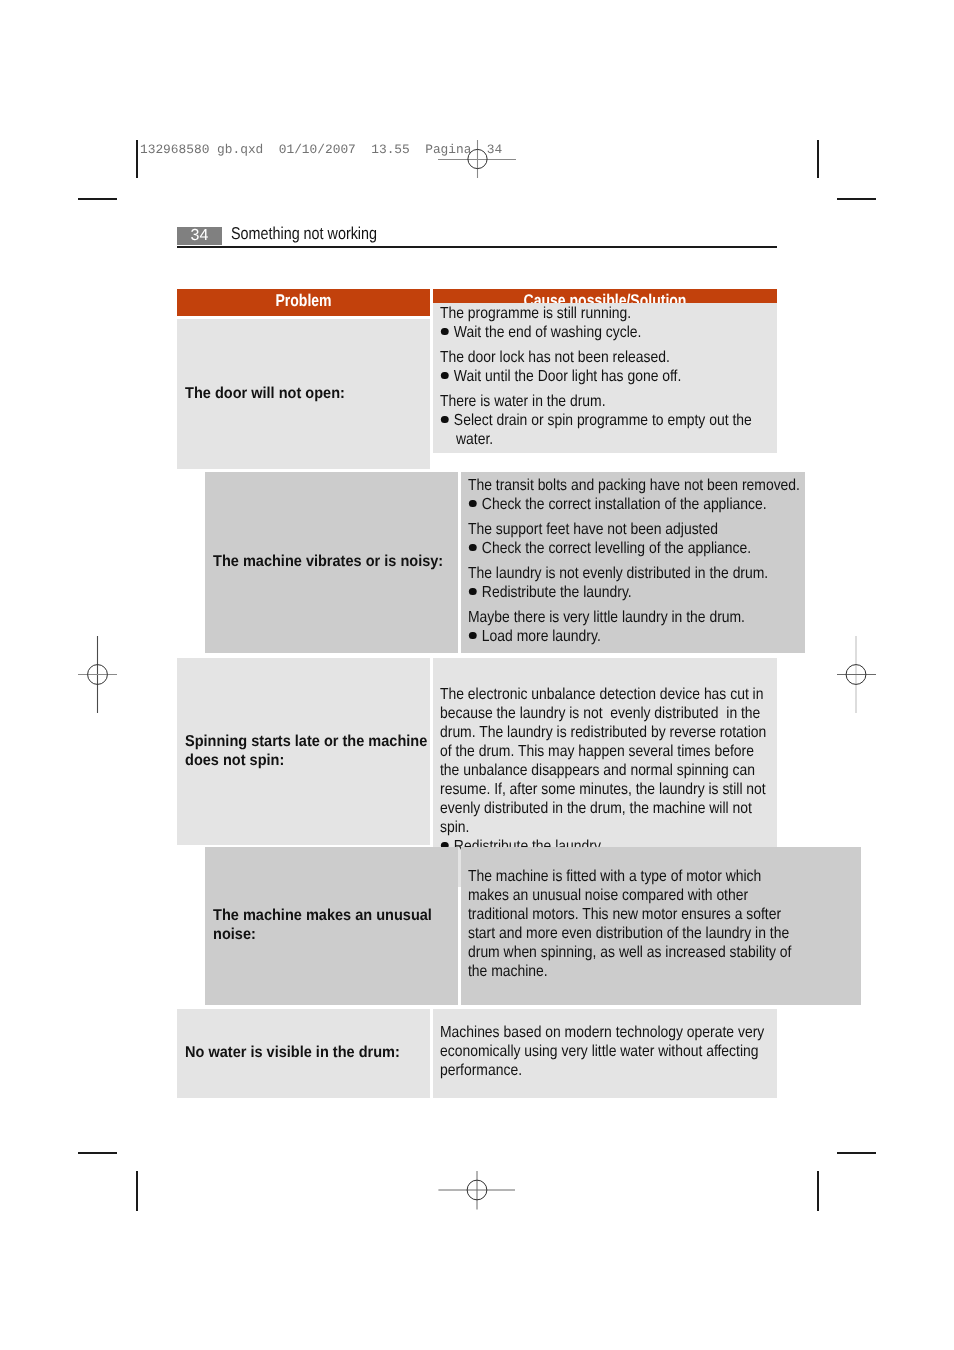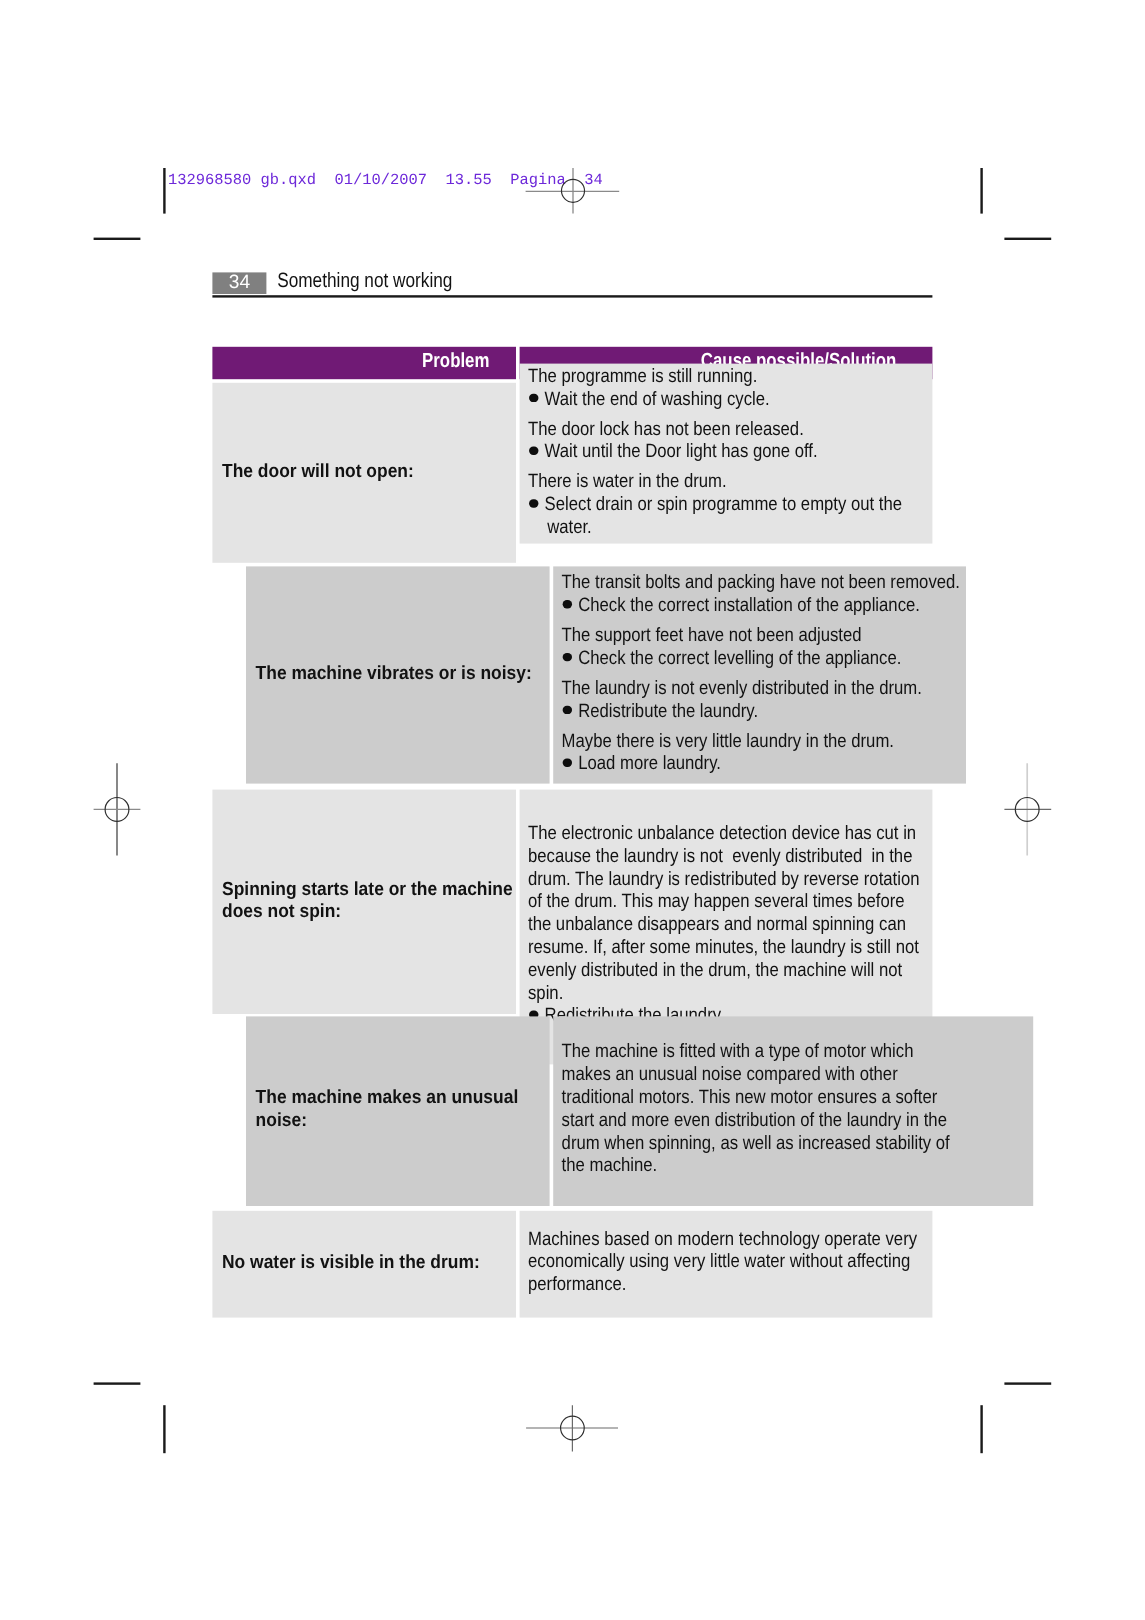--- a/index.html
+++ b/index.html
@@ -25,21 +25,21 @@
   .crop.v { width: 2px; }
 
   .regmark { position: absolute; }
 
   
   .qxd-rule { position: absolute; background: #1a1a1a; }
   .qxd-text {
     position: absolute;
     font-family: "Liberation Mono", monospace;
     font-size: 12.85px;
-    color: #6d28d9;
+    color: #737373;
     white-space: pre;
     letter-spacing: 0px;
   }
 
   
   .pagenum-box {
     position: absolute;
     background: #808080;
     overflow: hidden;
   }
@@ -58,23 +58,23 @@
     white-space: nowrap;
     transform: scaleX(0.835);
     transform-origin: 0 50%;
   }
   .header-rule { position: absolute; background: #1a1a1a; }
 
   
   .tbl { position: absolute; }
   .thcell {
     position: absolute;
-    background: #701a75;
-    overflow: hidden;
-    text-align: right;
+    background: #c2410c;
+    overflow: hidden;
+    text-align: center;
   }
   .thcell span {
     display: block;
     color: #ffffff;
     font-weight: bold;
     font-size: 17px;
     white-space: nowrap;
     transform: scaleX(0.825);
   }
   .cell {

